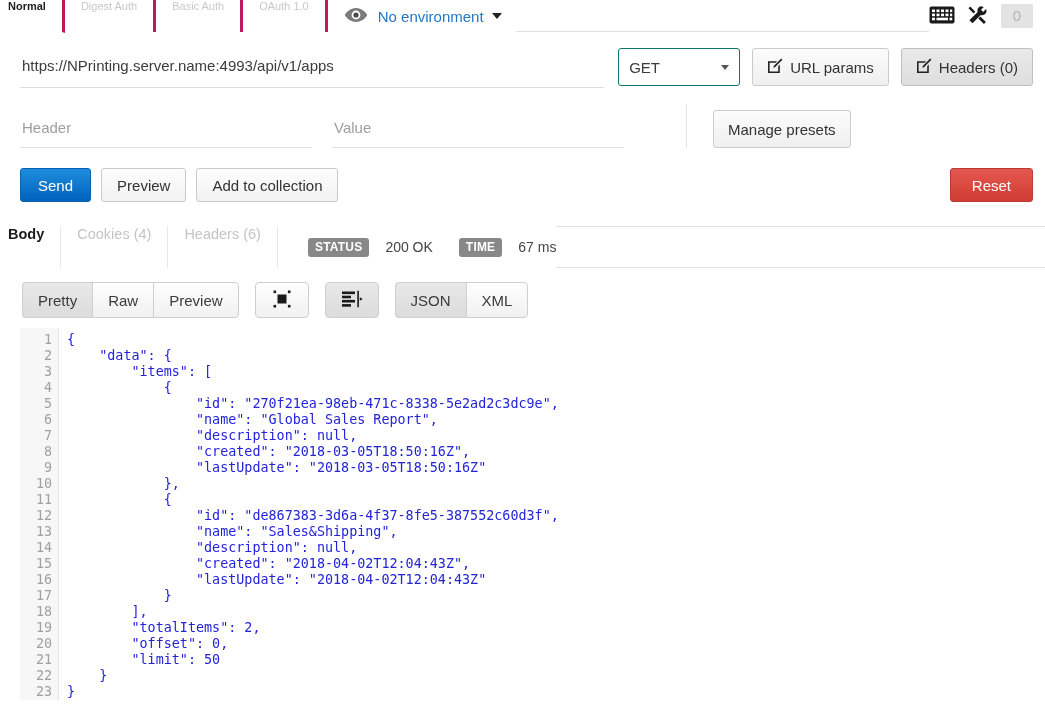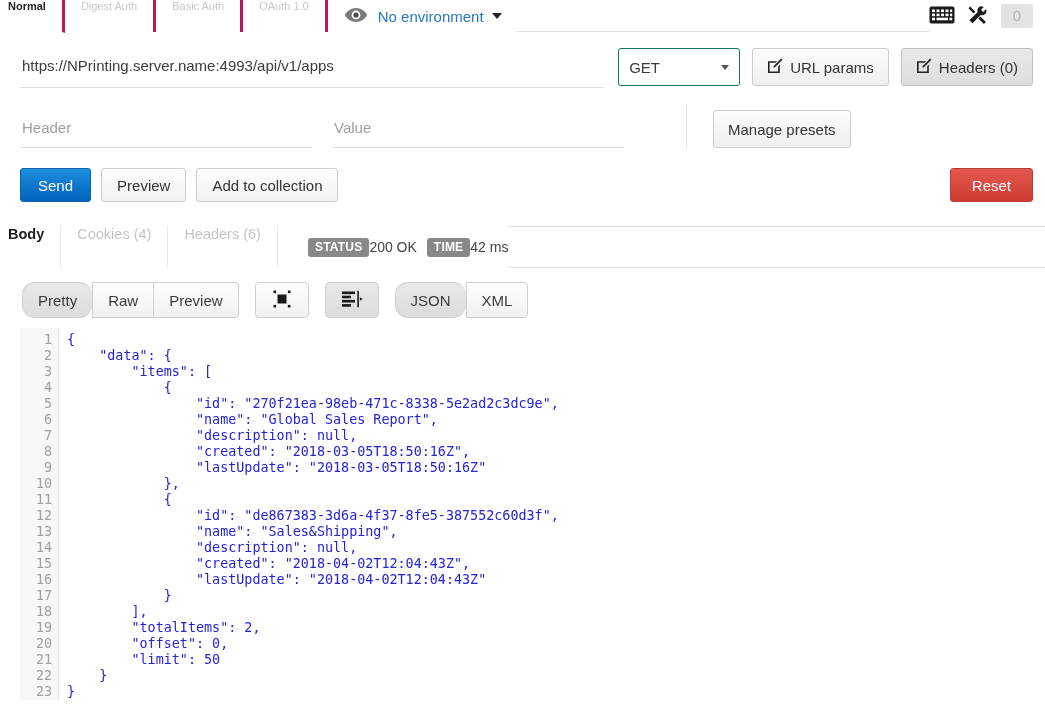--- a/index.html
+++ b/index.html
@@ -257,21 +257,21 @@
   .resp-tab.first { padding-left: 8px; }
   .resp-tab.active {
     color: #1c1c1c;
     font-weight: bold;
     border-bottom: 1px solid #ffffff;
     margin-bottom: -1px;
   }
   .status-wrap {
     display: flex;
     align-items: center;
-    gap: 0;
+    gap: 16px;
     padding-left: 30px;
     background: #fff;
     z-index: 2;
   }
   .tag {
     background: #888888;
     color: #ffffff;
     font-weight: bold;
     font-size: 12px;
     letter-spacing: 0.2px;
@@ -306,21 +306,20 @@
     display: flex;
     align-items: center;
     justify-content: center;
     cursor: pointer;
     box-sizing: border-box;
   }
   .btn-group .gbtn:first-child { border-radius: 4px 0 0 4px; }
   .btn-group .gbtn:last-child  { border-radius: 0 4px 4px 0; border-right: 1px solid #cfcfcf; }
   .btn-group .gbtn.sel {
     background: linear-gradient(to bottom, #e8e8e8 0%, #dcdcdc 100%);
-    border-radius: 13px;
   }
   .icon-btn {
     width: 54px;
     height: 36px;
     border: 1px solid #cfcfcf;
     border-radius: 4px;
     background: linear-gradient(to bottom, #fefefe 0%, #f1f1f1 100%);
     display: flex;
     align-items: center;
     justify-content: center;
@@ -482,21 +481,21 @@
     <span>Cookies (4)</span>
   </div>
   <div class="resp-tab">
     <span>Headers (6)</span>
   </div>
 
   <div class="status-wrap">
     <span class="tag">STATUS</span>
     <span class="status-text">200 OK</span>
     <span class="tag">TIME</span>
-    <span class="time-text">42 ms</span>
+    <span class="time-text">67 ms</span>
   </div>
 </div>
 
 <div class="fmt-row">
   <div class="btn-group">
     <div class="gbtn sel">
       <span>Pretty</span>
     </div>
     <div class="gbtn">
       <span>Raw</span>

